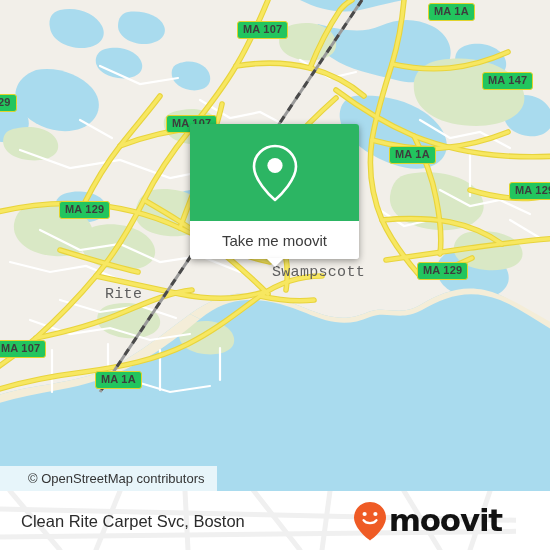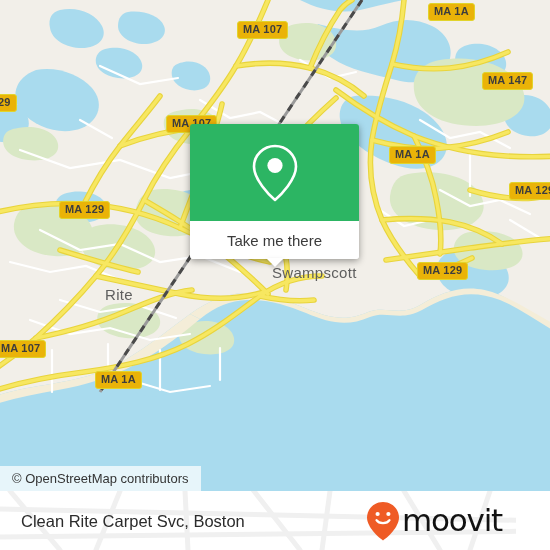--- a/index.html
+++ b/index.html
@@ -37,26 +37,27 @@
     position: absolute;
     color: #5a5a5a;
     font-family: "Liberation Sans", sans-serif;
     white-space: nowrap;
     pointer-events: none;
   }
   .place-label {
     font-size: 15px;
     letter-spacing: .3px;
     color: #5e5e5e;
+    font-family: Liberation Mono, monospace;
   }
 
   
   .shield {
     position: absolute;
-    background: #eab308;
+    background: #22c55e;
     border: 1.5px solid #e2d42c;
     border-radius: 3px;
     color: #3d3d3d;
     font-size: 11px;
     font-weight: bold;
     letter-spacing: .2px;
     padding: 2px 5px 3px 5px;
     line-height: 11px;
     white-space: nowrap;
     font-family: "Liberation Sans", sans-serif;
@@ -109,21 +110,21 @@
 
   
   #attribution {
     position: absolute;
     left: 0;
     top: 466px;
     height: 25px;
     background: rgba(255,255,255,.72);
     display: flex;
     align-items: center;
-    padding: 0 12px 0 12px;
+    padding: 0 12px 0 28px;
     z-index: 45;
   }
   #attribution span {
     font-size: 13px;
     color: #343434;
     font-family: "Liberation Sans", sans-serif;
     white-space: nowrap;
   }
 
   
@@ -153,21 +154,21 @@
     top: 50%;
     transform: translateY(-50%);
     display: flex;
     align-items: center;
     gap: 2px;
   }
   #brand-name {
     font-size: 31px;
     color: #121212;
     font-family: "DejaVu Sans", sans-serif;
-    font-weight: normal;
+    font-weight: bold;
     letter-spacing: -1.2px;
     line-height: 31px;
   }
 </style>
 </head>
 <body>
 
 <div id="app">
 
   <div id="map">
@@ -372,21 +373,21 @@
     <div class="shield" style="left:95px; top:371px;">MA 1A</div>
 
     <div id="popup">
       <div id="popup-head">
         <svg width="52" height="60" viewBox="0 0 52 60">
           <path d="M26 3 C14.5 3 5 12.2 5 23.6 C5 36.5 20 52 26 57 C32 52 47 36.5 47 23.6 C47 12.2 37.5 3 26 3 Z" fill="none" stroke="#ffffff" stroke-width="2.6" stroke-linejoin="round"></path>
           <circle cx="26" cy="22.5" r="7.6" fill="#ffffff"></circle>
         </svg>
       </div>
       <div id="popup-body">
-        <span id="popup-cta">Take me there</span>
+        <span id="popup-cta">Take me moovit</span>
         <div id="popup-tail"></div>
       </div>
     </div>
 
     <div id="attribution">
       <span>© OpenStreetMap contributors</span>
     </div>
   </div>
 
   <div id="footer">

